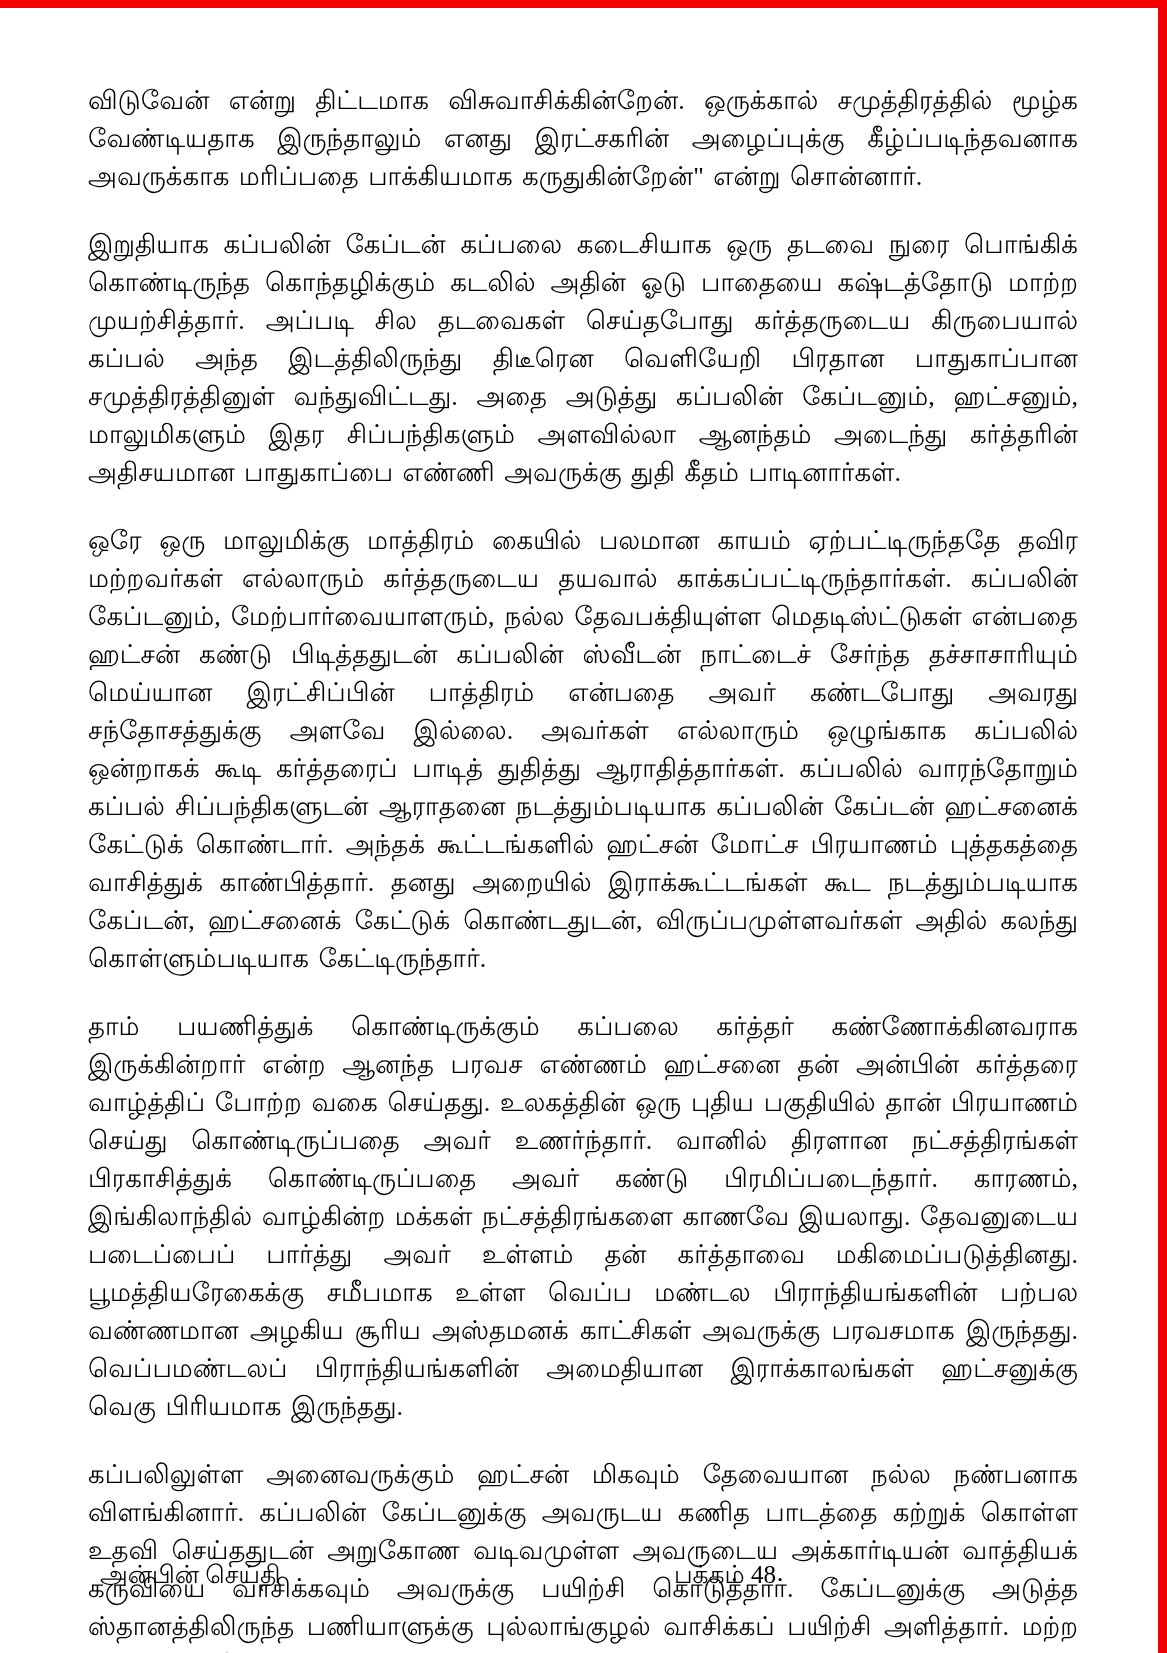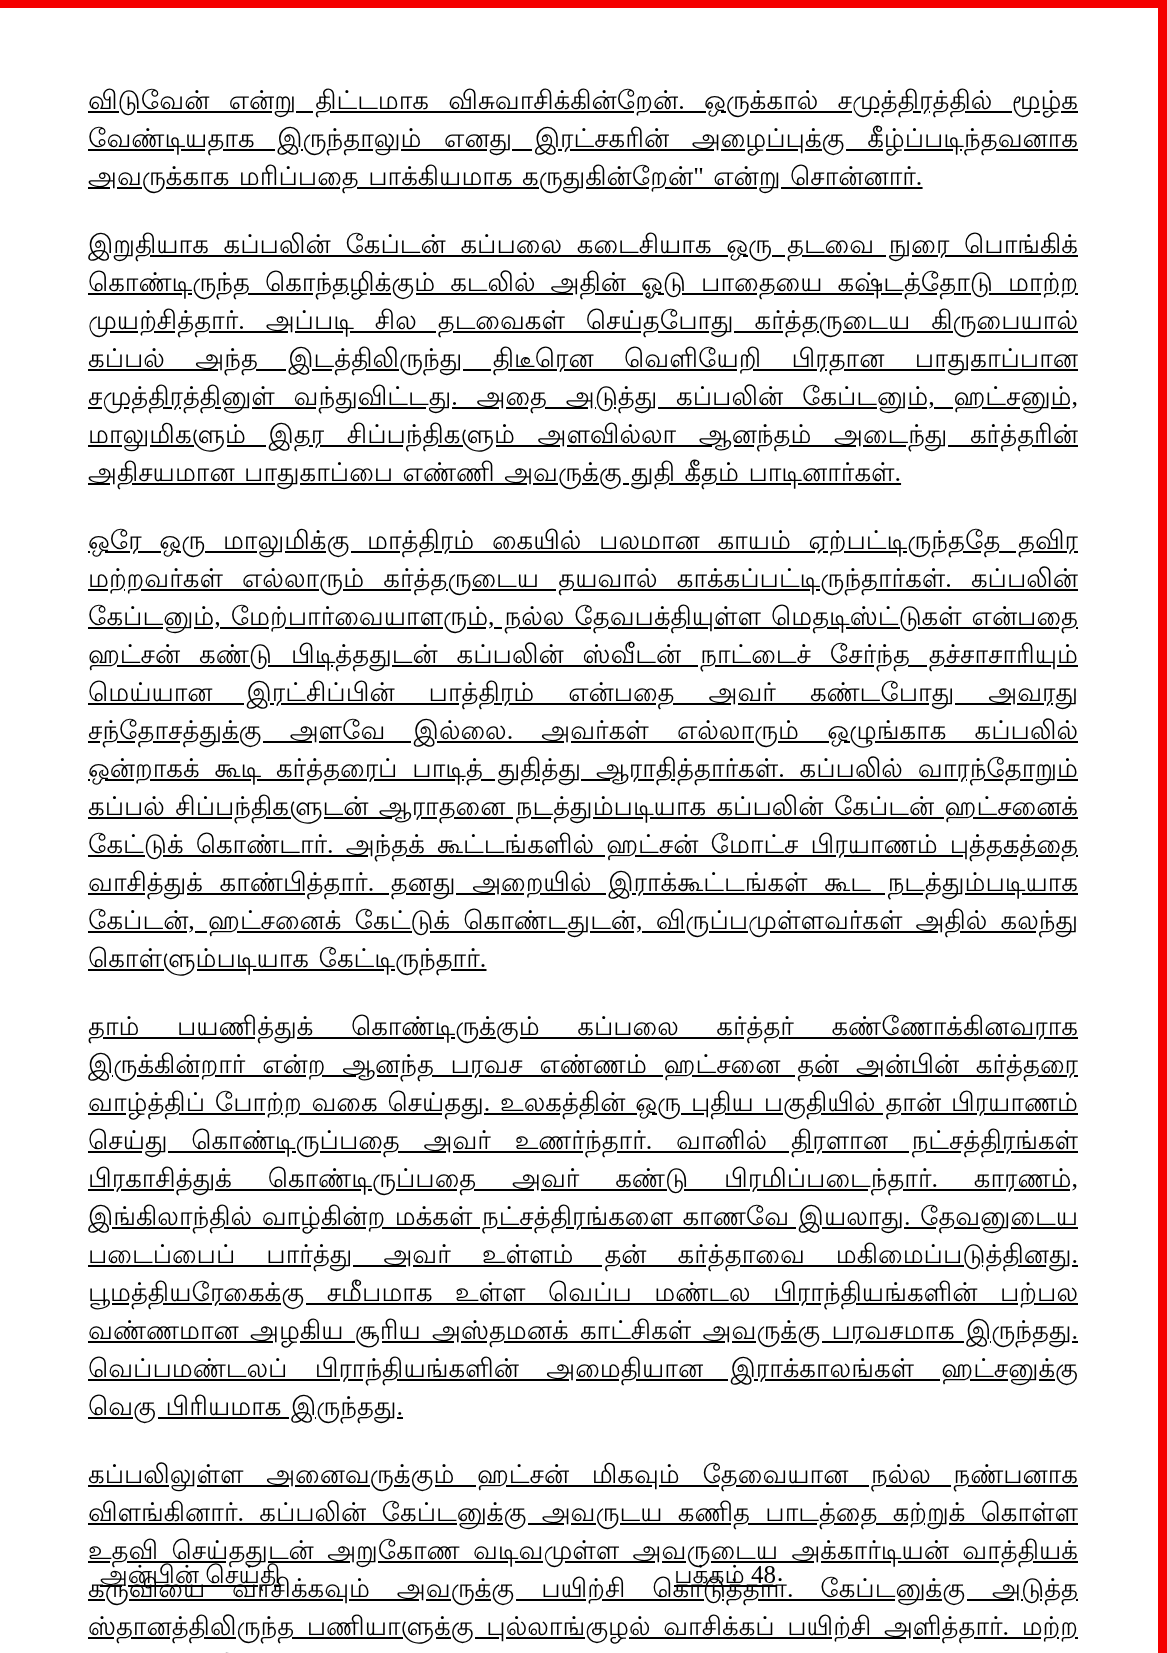--- a/index.html
+++ b/index.html
@@ -1,20 +1,20 @@
 <!DOCTYPE html>
 <html lang="ta" style="--page-bg: #ffffff; --text-color: #000000; --edge-color: #f40000;"><head>
 <meta charset="utf-8">
 <style>
   :root {
     --page-bg: #ffffff;
     --text-color: #000000;
     --edge-color: #f40000;
   }
-  * { margin: 0; padding: 0; box-sizing: border-box; text-decoration: underline; }
+  * { margin: 0; padding: 0; box-sizing: border-box; }
   html, body {
     width: 1167px;
     height: 1653px;
     background: var(--page-bg);
     font-family: "Liberation Serif", "DejaVu Serif", serif;
     color: var(--text-color);
     overflow: hidden;
   }
   .page {
     position: relative;

